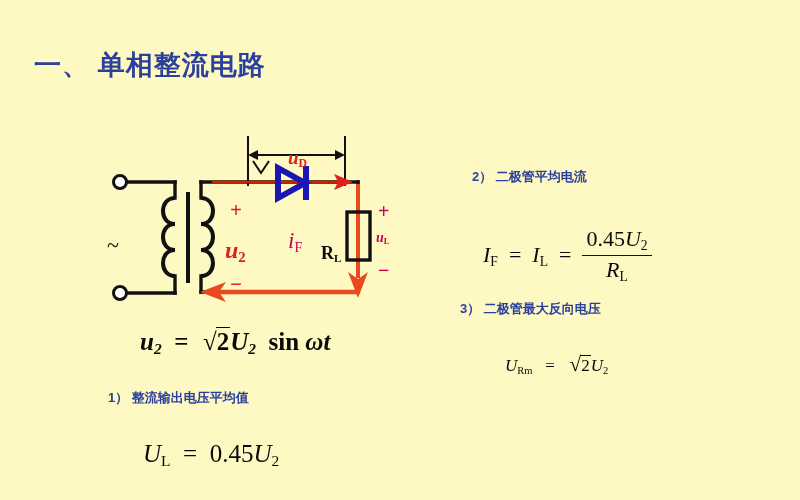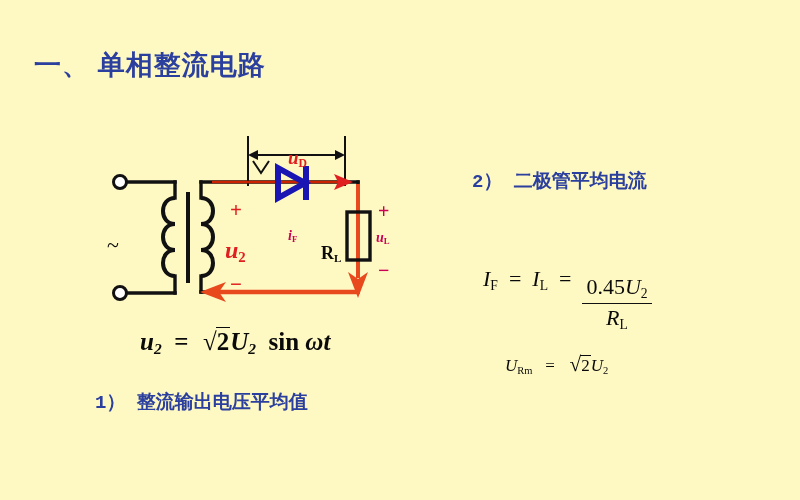--- a/index.html
+++ b/index.html
@@ -35,27 +35,27 @@
   .h-sub {
     position: absolute;
     left: 56px; top: 92px;
     font-family: "Liberation Serif", serif;
     font-size: 22px;
     color: #111111;
     white-space: nowrap;
   }
   .blue-head {
     position: absolute;
-    font-family: Liberation Mono, monospace;
-    font-size: 19px;
+    font-family: Liberation Sans, sans-serif;
+    font-size: 13px;
     font-weight: bold;
     color: #2b3f9e;
     white-space: nowrap;
   }
-  #head-1 { left: 95px; top: 389px; text-align: center; }
+  #head-1 { left: 108px; top: 389px; text-align: center; }
   #head-2 { left: 472px; top: 168px; }
   #head-3 { left: 460px; top: 300px; }
 
   
   .math {
     position: absolute;
     font-family: Liberation Serif, serif;
     color: #0a0a0a;
     white-space: nowrap;
   }
@@ -100,21 +100,21 @@
   }
 
   
   .frac {
     display: inline-block;
     vertical-align: middle;
     text-align: center;
     position: relative;
     top: -2px;
   }
-  .frac .num { display: block; padding: 0 4px 1px 4px; margin-top: 48px; }
+  .frac .num { display: block; padding: 0 4px 1px 4px; }
   .frac .den {
     display: block;
     border-top: 1.4px solid #111;
     padding: 1px 4px 0 4px;
   }
 
   
   #circuit {
     position: absolute;
     left: 100px; top: 128px;
@@ -134,21 +134,21 @@
   #lab-ud {
     left: 288px; top: 131px;
     font-size: 19px; font-weight: bold; font-style: italic; margin-top: 16px;
   }
   #lab-u2 {
     left: 225px; top: 237px;
     font-size: 24px; font-weight: bold; font-style: italic;
   }
   #lab-if {
     left: 288px; top: 228px;
-    font-size: 14px; font-weight: bold; font-style: italic;
+    font-size: 23px; font-weight: normal; font-style: italic;
   }
   #lab-ul {
     left: 376px; top: 230px;
     font-size: 14px; font-weight: bold; font-style: italic;
   }
   #lab-rl {
     left: 321px; top: 243px;
     font-size: 18px; font-weight: bold;
   }
   #lab-plus-sec  { left: 230px; top: 198px; font-size: 21px; font-weight: bold; }
@@ -159,20 +159,21 @@
 </style>
 </head>
 <body>
 
 <div id="slide">
 
   <div class="h-main">一、  单相整流电路</div>
 
   <div class="blue-head" id="head-1">1）  整流输出电压平均值</div>
   <div class="blue-head" id="head-2">2）  二极管平均电流</div>
+  <div class="blue-head" id="head-3">3）  二极管最大反向电压</div>
 
   <div id="circuit">
     <svg width="320" height="185" viewBox="0 0 320 185" xmlns="http://www.w3.org/2000/svg">
 
       <g stroke="#111111" stroke-width="2" fill="none">
         <line x1="148" y1="8" x2="148" y2="58"></line>
         <line x1="245" y1="8" x2="245" y2="58"></line>
         <line x1="152" y1="27" x2="241" y2="27"></line>
         <polygon points="148,27 158,22 158,32" fill="#111111" stroke="none"></polygon>
         <polygon points="245,27 235,22 235,32" fill="#111111" stroke="none"></polygon>
@@ -255,20 +256,25 @@
   <div class="math" id="eq-u2">
     <span class="mi">u</span><span class="subi">2</span>
     <span>&nbsp;</span><span>=</span><span>&nbsp;</span>
     <span class="rad">
       <span class="sign">√</span><span class="body">2</span>
     </span><span class="mi">U</span><span class="subi">2</span>
     <span>&nbsp;</span><span>sin</span>
     <span class="mi">ω</span><span class="mi">t</span>
   </div>
 
+  <div class="math" id="eq-ul">
+    <span class="mi">U</span><span class="sub">L</span>
+    <span>&nbsp;</span><span>=</span><span>&nbsp;</span>
+    <span>0.45</span><span class="mi">U</span><span class="sub">2</span>
+  </div>
 
   <div class="math" id="eq-if">
     <span class="mi">I</span><span class="sub">F</span>
     <span>&nbsp;</span><span>=</span><span>&nbsp;</span>
     <span class="mi">I</span><span class="sub">L</span>
     <span>&nbsp;</span><span>=</span><span>&nbsp;</span>
     <span class="frac">
       <span class="num">
         <span>0.45</span><span class="mi">U</span><span class="sub">2</span>
       </span>

